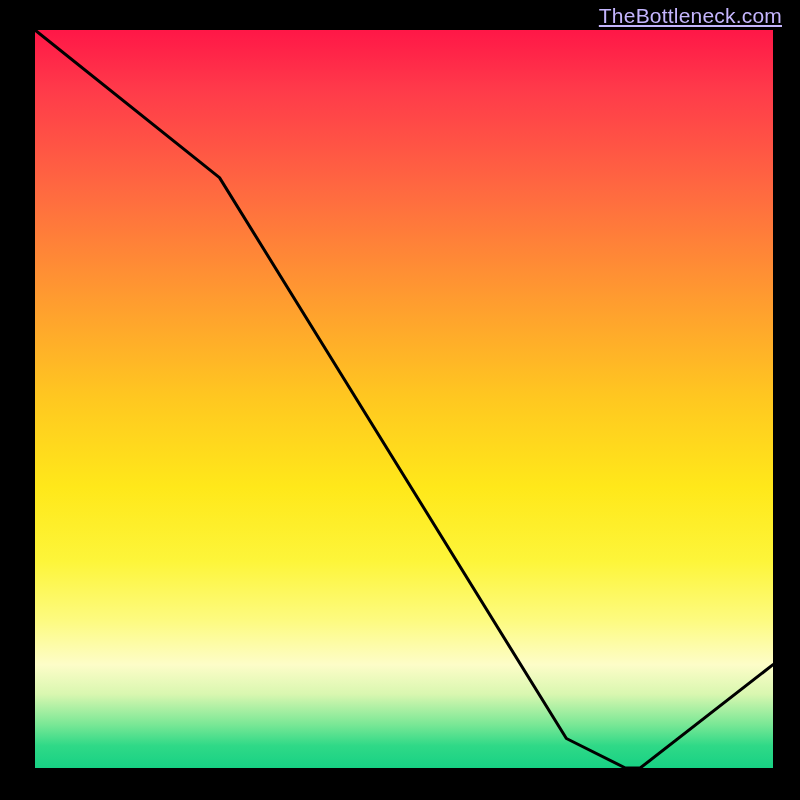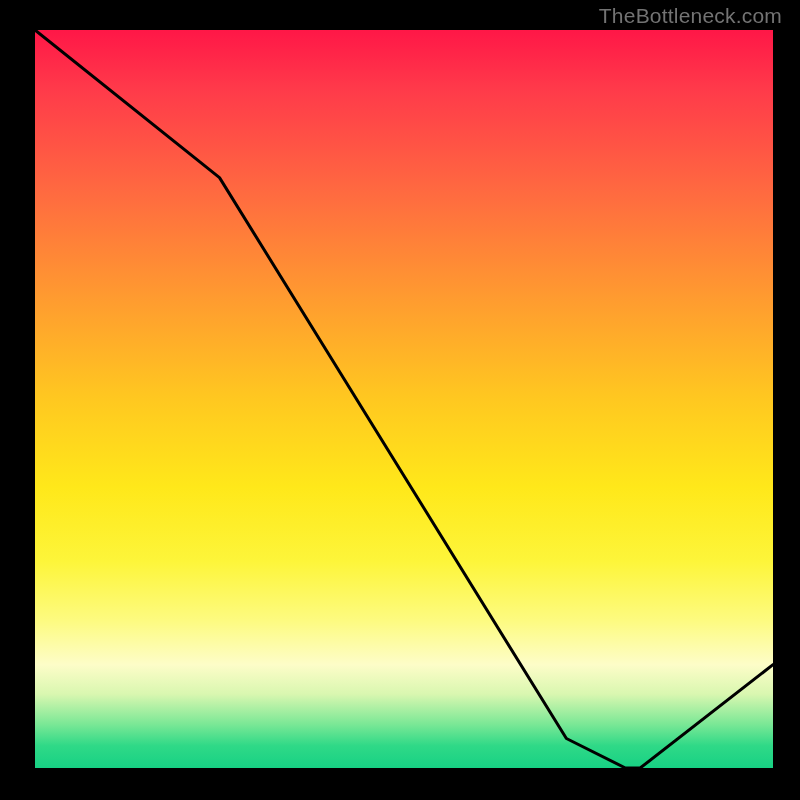--- a/index.html
+++ b/index.html
@@ -13,24 +13,25 @@
   }
   .container {
     position: relative;
     width: 800px;
     height: 800px;
   }
   .watermark {
     position: absolute;
     top: 4px;
     right: 18px;
-    color: #737373;
+    color: #c4b5fd;
     font-size: 21px;
     font-weight: normal;
     letter-spacing: 0.2px;
+    text-decoration: underline;
   }
   .plot-area {
     position: absolute;
     left: 35px;
     top: 30px;
     width: 738px;
     height: 738px;
     
     background: linear-gradient(
       to bottom,

